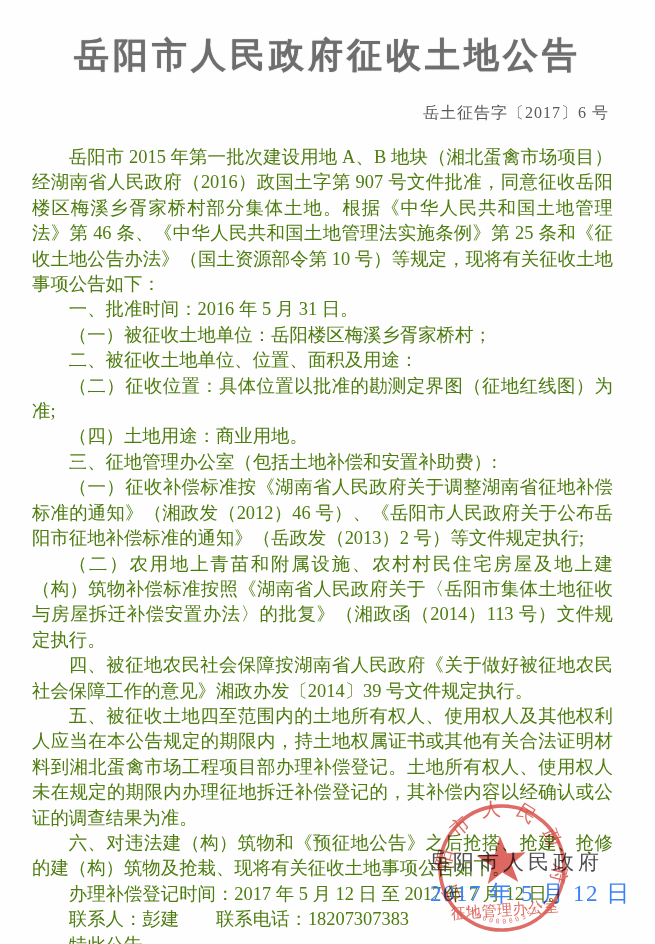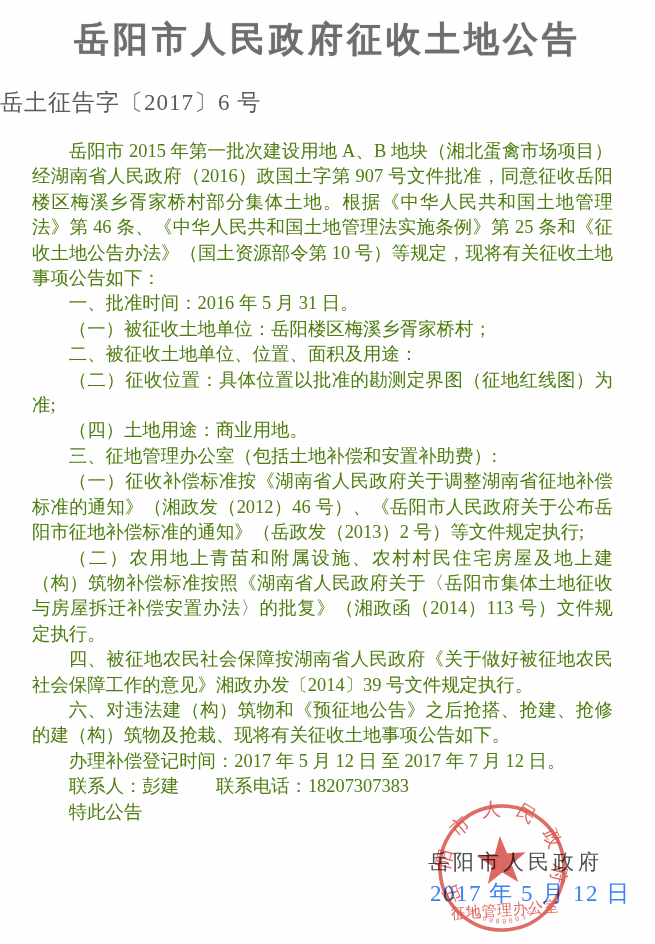--- a/index.html
+++ b/index.html
@@ -5,32 +5,32 @@
   html, body { margin: 0; padding: 0; background: #e9e9e9; }
   .page {
     width: 655px; height: 944px;
     background: #fefefe;
     position: relative;
     overflow: hidden;
     margin: 0 auto;
     font-family: "Liberation Serif", "DejaVu Serif", serif;
   }
   .doc-title {
-    padding-top: 16px;
+    padding-top: 32px;
     text-align: center;
     font-size: 35px;
     font-weight: 700;
     letter-spacing: 4px;
     color: #6e6e6e;
     text-shadow: 0 0 1px #9a9a9a;
   }
   .doc-number {
     margin: 24px 46px 0 0;
-    text-align: left;
-    font-size: 23px;
+    text-align: right;
+    font-size: 16px;
     color: #5a5a5a;
     letter-spacing: 1px;
   }
   .doc-body {
     margin: 21px 42px 0 32px;
     font-size: 18.4px;
     line-height: 25.4px;
     color: #4d7c0f;
     text-align: justify;
   }
@@ -66,20 +66,21 @@
     <p>岳阳市 2015 年第一批次建设用地 A、B 地块（湘北蛋禽市场项目）经湖南省人民政府（2016）政国土字第 907 号文件批准，同意征收岳阳楼区梅溪乡胥家桥村部分集体土地。根据《中华人民共和国土地管理法》第 46 条、《中华人民共和国土地管理法实施条例》第 25 条和《征收土地公告办法》（国土资源部令第 10 号）等规定，现将有关征收土地事项公告如下：</p>
     <p>一、批准时间：2016 年 5 月 31 日。</p>
     <p>（一）被征收土地单位：岳阳楼区梅溪乡胥家桥村；</p>
     <p>二、被征收土地单位、位置、面积及用途：</p>
     <p>（二）征收位置：具体位置以批准的勘测定界图（征地红线图）为准;</p>
     <p>（四）土地用途：商业用地。</p>
     <p>三、征地管理办公室（包括土地补偿和安置补助费）:</p>
     <p>（一）征收补偿标准按《湖南省人民政府关于调整湖南省征地补偿标准的通知》（湘政发（2012）46 号）、《岳阳市人民政府关于公布岳阳市征地补偿标准的通知》（岳政发（2013）2 号）等文件规定执行;</p>
     <p>（二）农用地上青苗和附属设施、农村村民住宅房屋及地上建（构）筑物补偿标准按照《湖南省人民政府关于〈岳阳市集体土地征收与房屋拆迁补偿安置办法〉的批复》（湘政函（2014）113 号）文件规定执行。</p>
     <p>四、被征地农民社会保障按湖南省人民政府《关于做好被征地农民社会保障工作的意见》湘政办发〔2014〕39 号文件规定执行。</p>
+    <p>五、被征收土地四至范围内的土地所有权人、使用权人及其他权利人应当在本公告规定的期限内，持土地权属证书或其他有关合法证明材料到湘北蛋禽市场工程项目部办理补偿登记。土地所有权人、使用权人未在规定的期限内办理征地拆迁补偿登记的，其补偿内容以经确认或公证的调查结果为准。</p>
     <p>六、对违法建（构）筑物和《预征地公告》之后抢搭、抢建、抢修的建（构）筑物及抢栽、现将有关征收土地事项公告如下。</p>
     <p>办理补偿登记时间：2017 年 5 月 12 日  至  2017 年 7 月 12 日。</p>
     <p>联系人：彭建　　联系电话：18207307383</p>
     <p>特此公告</p>
   </div>
 
   <div class="signature-name">岳阳市人民政府</div>
   <div class="signature-date">2017 年 5 月 12 日</div>
 
   <div class="seal">

